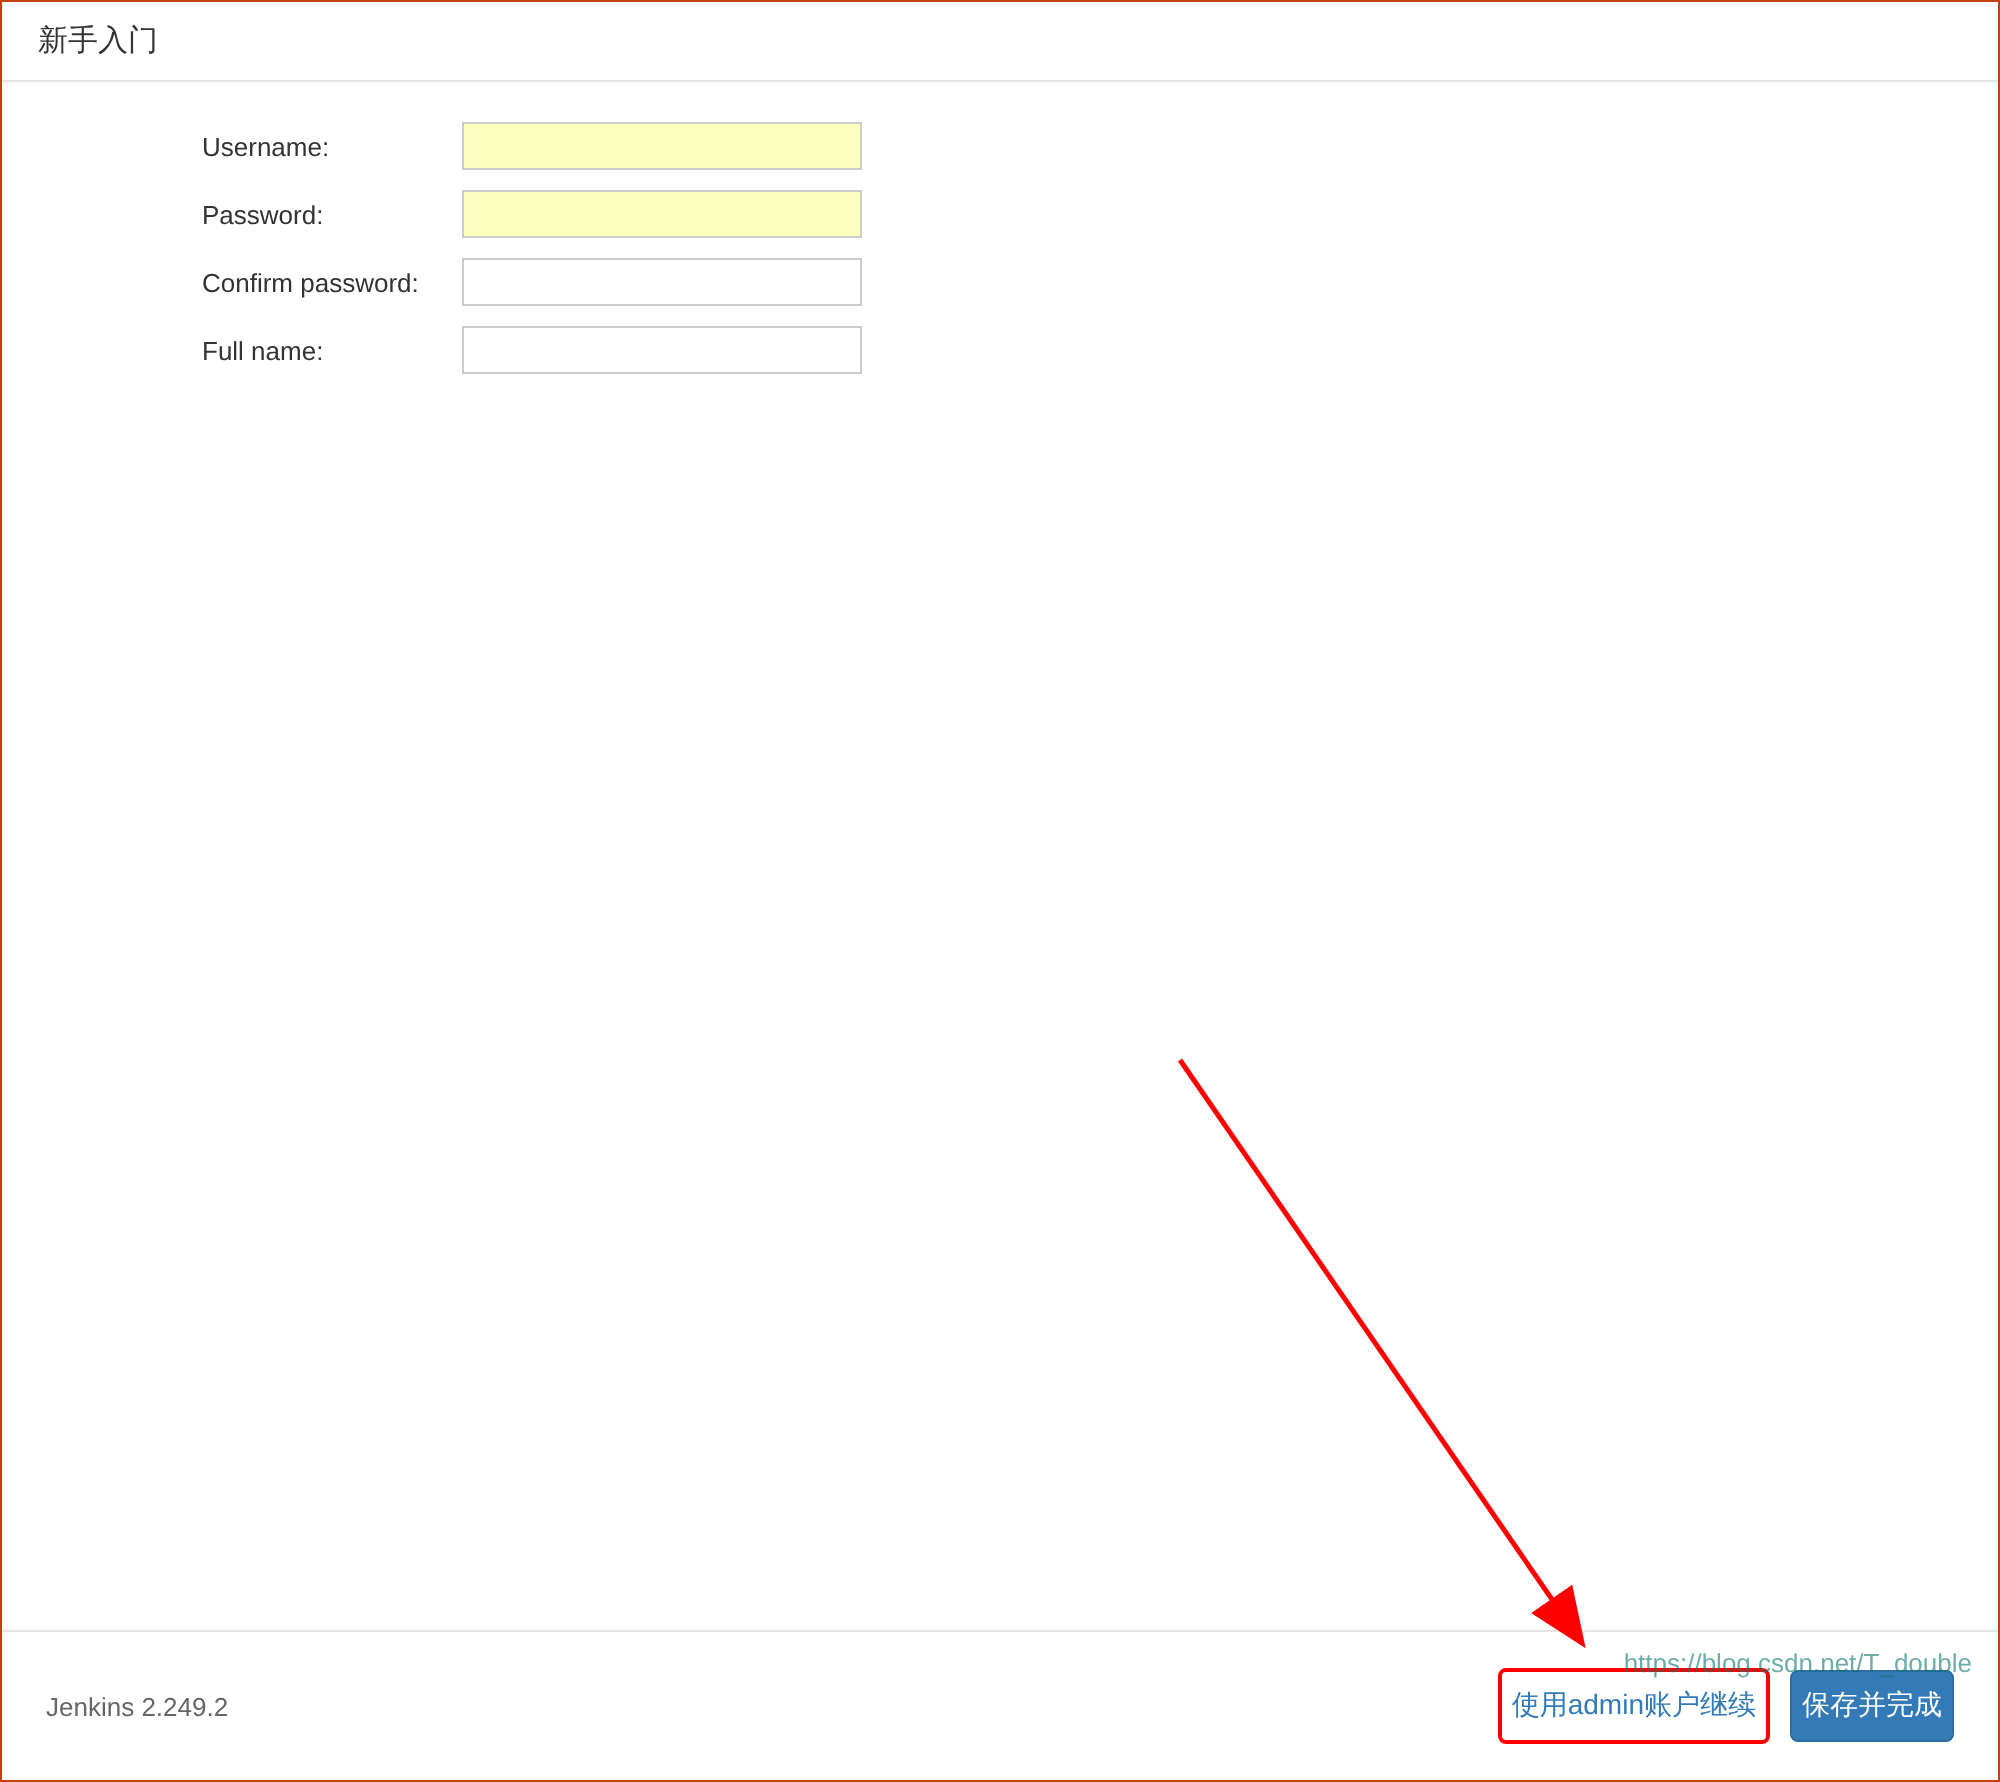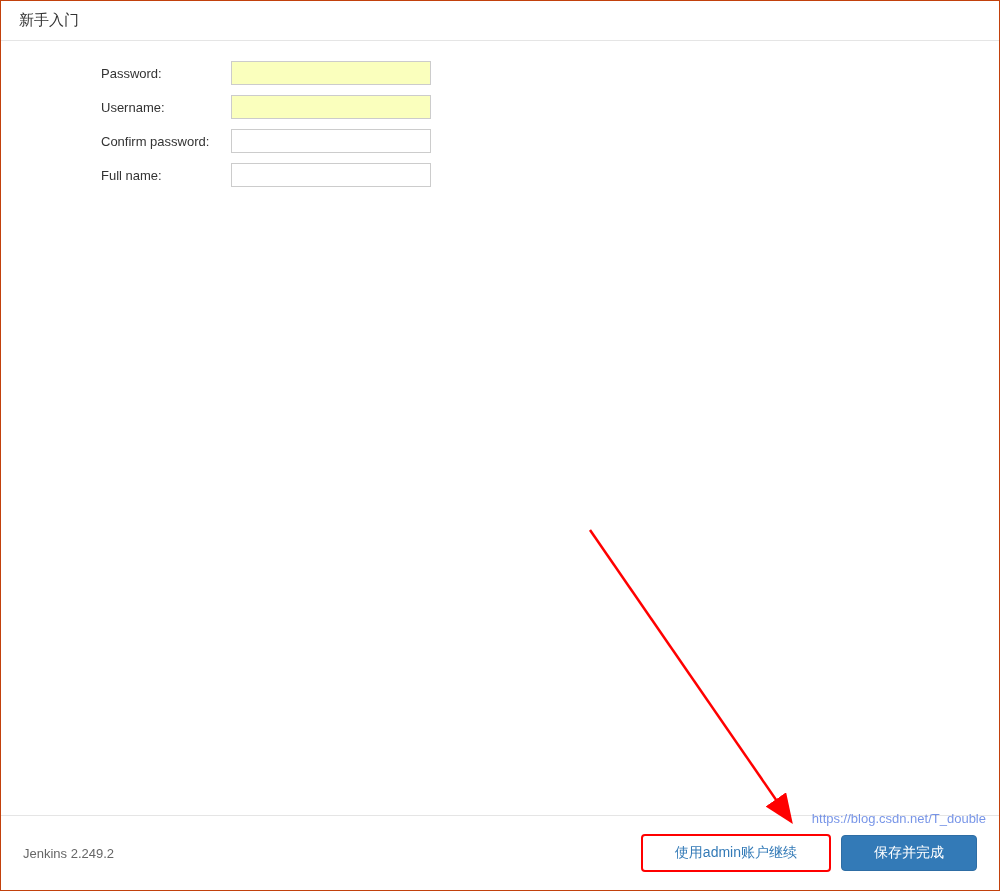--- a/index.html
+++ b/index.html
@@ -74,21 +74,21 @@
     .footer-left {
       font-size: 13px;
       color: #666;
     }
     .footer-right {
       display: flex;
       gap: 10px;
       align-items: center;
     }
     .btn {
-      padding: 8px 32px;
+      padding: 8px 5px;
       font-size: 14px;
       border-radius: 4px;
       cursor: pointer;
       border: 1px solid transparent;
     }
     .btn-link {
       background: #fff;
       color: #337ab7;
       border: 2px solid #ff0000;
     }
@@ -97,46 +97,46 @@
       color: #fff;
       border: 1px solid #2e6da4;
     }
     .annotation-arrow {
       position: absolute;
       pointer-events: none;
       z-index: 100;
     }
     .watermark {
       position: absolute;
-      bottom: 65px;
+      bottom: 52px;
       right: 14px;
       font-size: 13px;
-      color: #1d4ed8;
+      color: #0f766e;
       opacity: 0.6;
       pointer-events: none;
     }
   </style>
 </head>
 <body>
 
 <div class="container">
   <div class="header">
     <span>新手入门</span>
   </div>
 
   <div class="content">
 
     <div class="form-row">
-      <label class="form-label">Password:</label>
-      <input type="password" class="form-input autofill" value="" style="">
+      <label class="form-label">Username:</label>
+      <input type="text" class="form-input autofill" value="" style="">
     </div>
 
     <div class="form-row">
-      <label class="form-label">Username:</label>
-      <input type="text" class="form-input autofill" value="" style="">
+      <label class="form-label">Password:</label>
+      <input type="password" class="form-input autofill" value="" style="">
     </div>
 
     <div class="form-row">
       <label class="form-label">Confirm password:</label>
       <input type="password" class="form-input" value="" style="">
     </div>
 
     <div class="form-row">
       <label class="form-label">Full name:</label>
       <input type="text" class="form-input" value="" style="">

